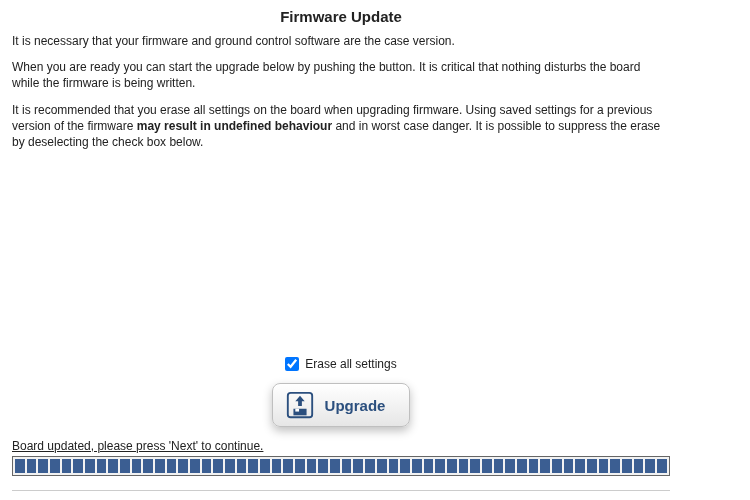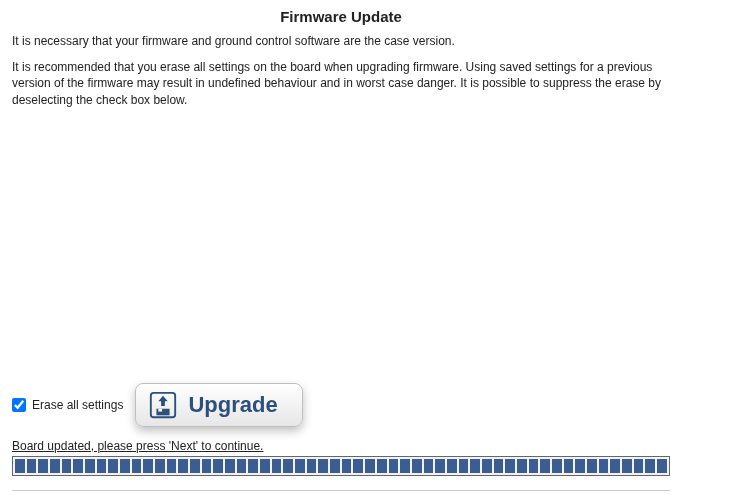--- a/index.html
+++ b/index.html
@@ -1,55 +1,56 @@
 <!DOCTYPE html>
 <html><head>
 <meta charset="utf-8">
 <style>
   * { box-sizing: border-box; margin: 0; padding: 0; }
   html, body { width: 750px; height: 500px; font-family: Verdana, Geneva, sans-serif; font-size: 12px; color: #222; background: #fff; }
   .page { width: 682px; height: 500px; padding: 8px 12px 0 12px; display: flex; flex-direction: column; }
   .title { text-align: center; font-weight: bold; font-size: 15px; margin-bottom: 8px; }
   .intro p { margin-bottom: 10px; line-height: 1.35; }
-  .intro .bold { font-weight: normal; }
+  .intro .bold { font-weight: bold; }
   .spacer { flex: 1; }
-  .controls { display: flex; align-items: center; gap: 12px; margin-bottom: 12px; }
+  .controls { display: flex; flex-direction: column; align-items: center; gap: 12px; margin-bottom: 12px; }
   .checkbox-row { display: flex; align-items: center; gap: 6px; }
   .checkbox-row input { width: 14px; height: 14px; }
   .upgrade-btn {
     display: flex; align-items: center; gap: 10px;
     padding: 6px 24px 6px 12px;
     border: 1px solid #bfbfbf;
     border-radius: 8px;
     background: linear-gradient(#ffffff, #e6e6e6);
     box-shadow: 0 4px 10px rgba(0,0,0,0.25), inset 0 1px 0 #fff;
     cursor: pointer;
     font-family: inherit;
   }
   .upgrade-icon { width: 30px; height: 30px; }
-  .upgrade-label { font-size: 22px; font-weight: 600; color: #2b4f7e; }
+  .upgrade-label { font-size: 15px; font-weight: 600; color: #2b4f7e; }
   .status { font-size: 12px; margin-bottom: 3px; text-decoration: underline; }
   .progress {
     width: 100%; height: 20px;
     border: 1px solid #666;
     background: #f2f2f2;
     display: flex; gap: 2px; padding: 2px;
     align-items: stretch;
   }
   .progress .seg { flex: 1; background: #3b5e92; }
   .footer-line { height: 10px; border-top: 1px solid #ccc; margin-top: 14px; }
 </style>
 </head>
 <body>
 
 <div class="page">
   <div class="title">Firmware Update</div>
 
   <div class="intro">
     <p>It is necessary that your firmware and ground control software are the case version.</p>
+    <p>When you are ready you can start the upgrade below by pushing the button. It is critical that nothing disturbs the board while the firmware is being written.</p>
     <p>
       <span>It is recommended that you erase all settings on the board when upgrading firmware. Using saved settings for a previous version of the firmware </span><span class="bold">may result in undefined behaviour</span><span> and in worst case danger. It is possible to suppress the erase by deselecting the check box below.</span>
     </p>
   </div>
 
   <div class="spacer"></div>
 
   <div class="controls">
     <label class="checkbox-row">
       <input type="checkbox" id="erase-cb" checked="" style="">

